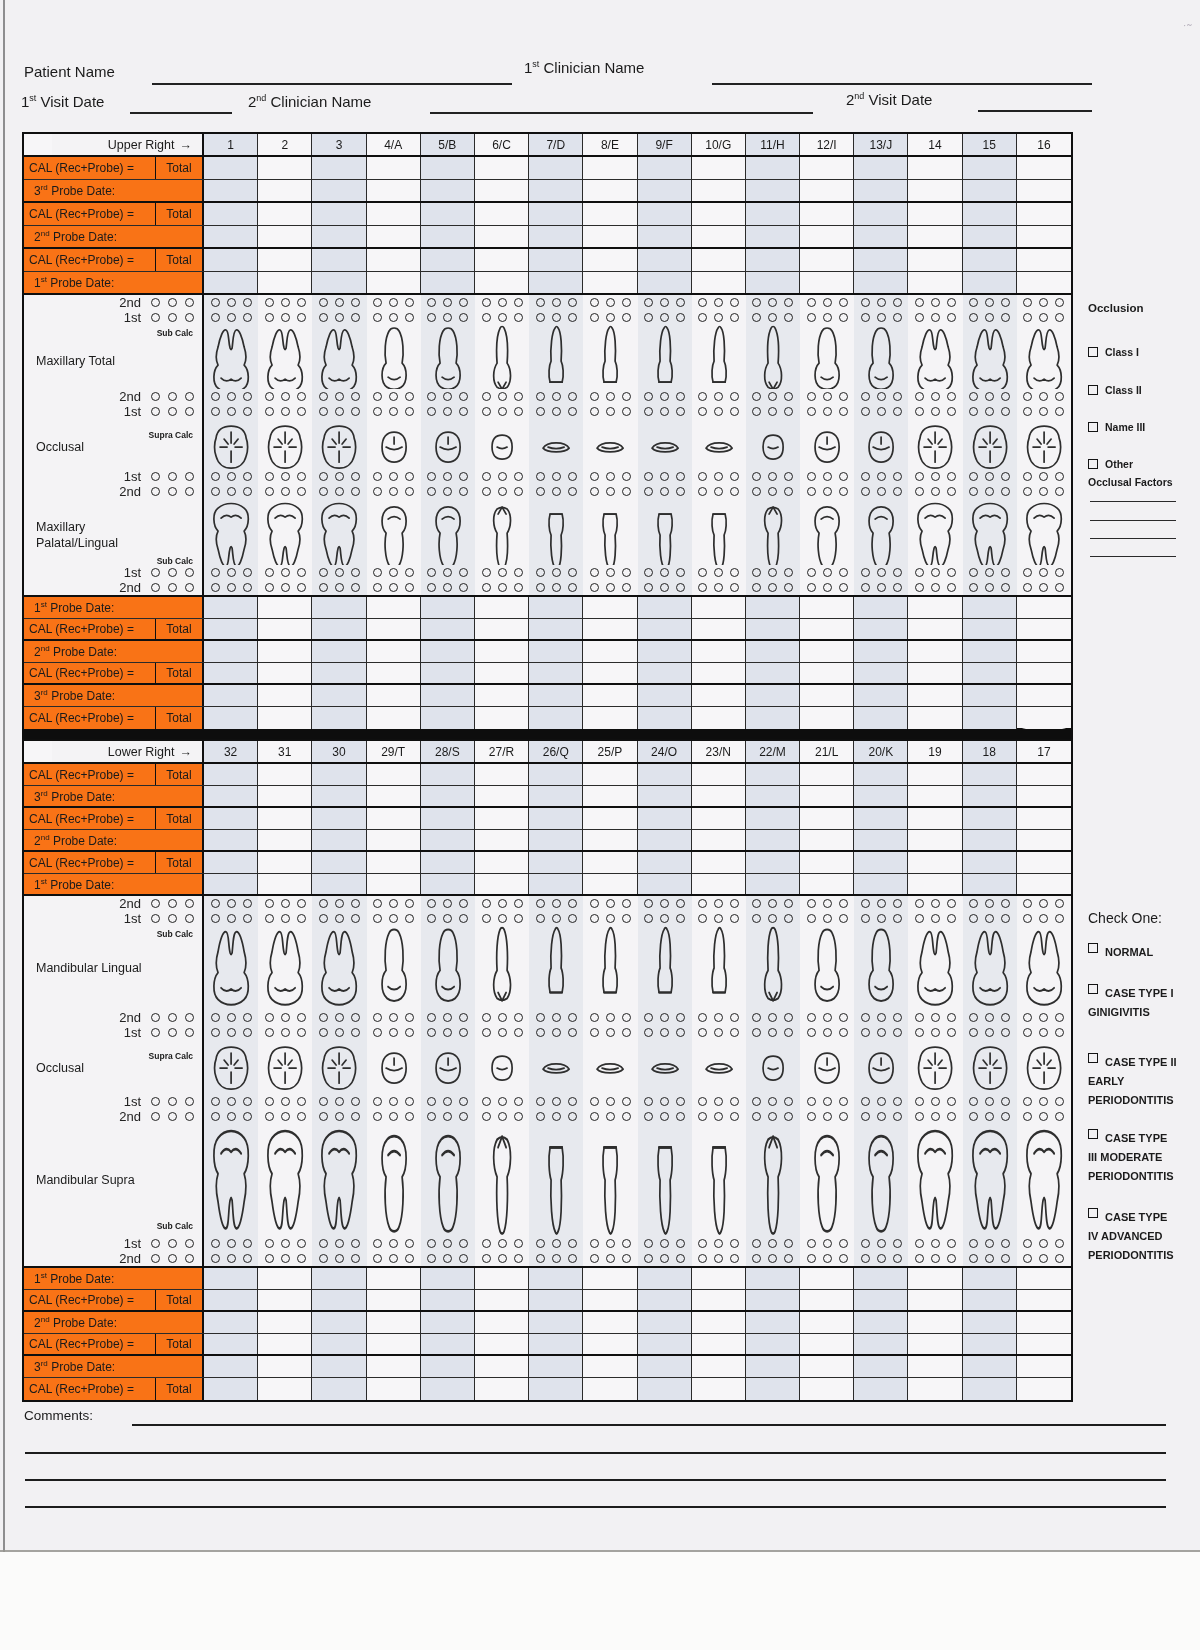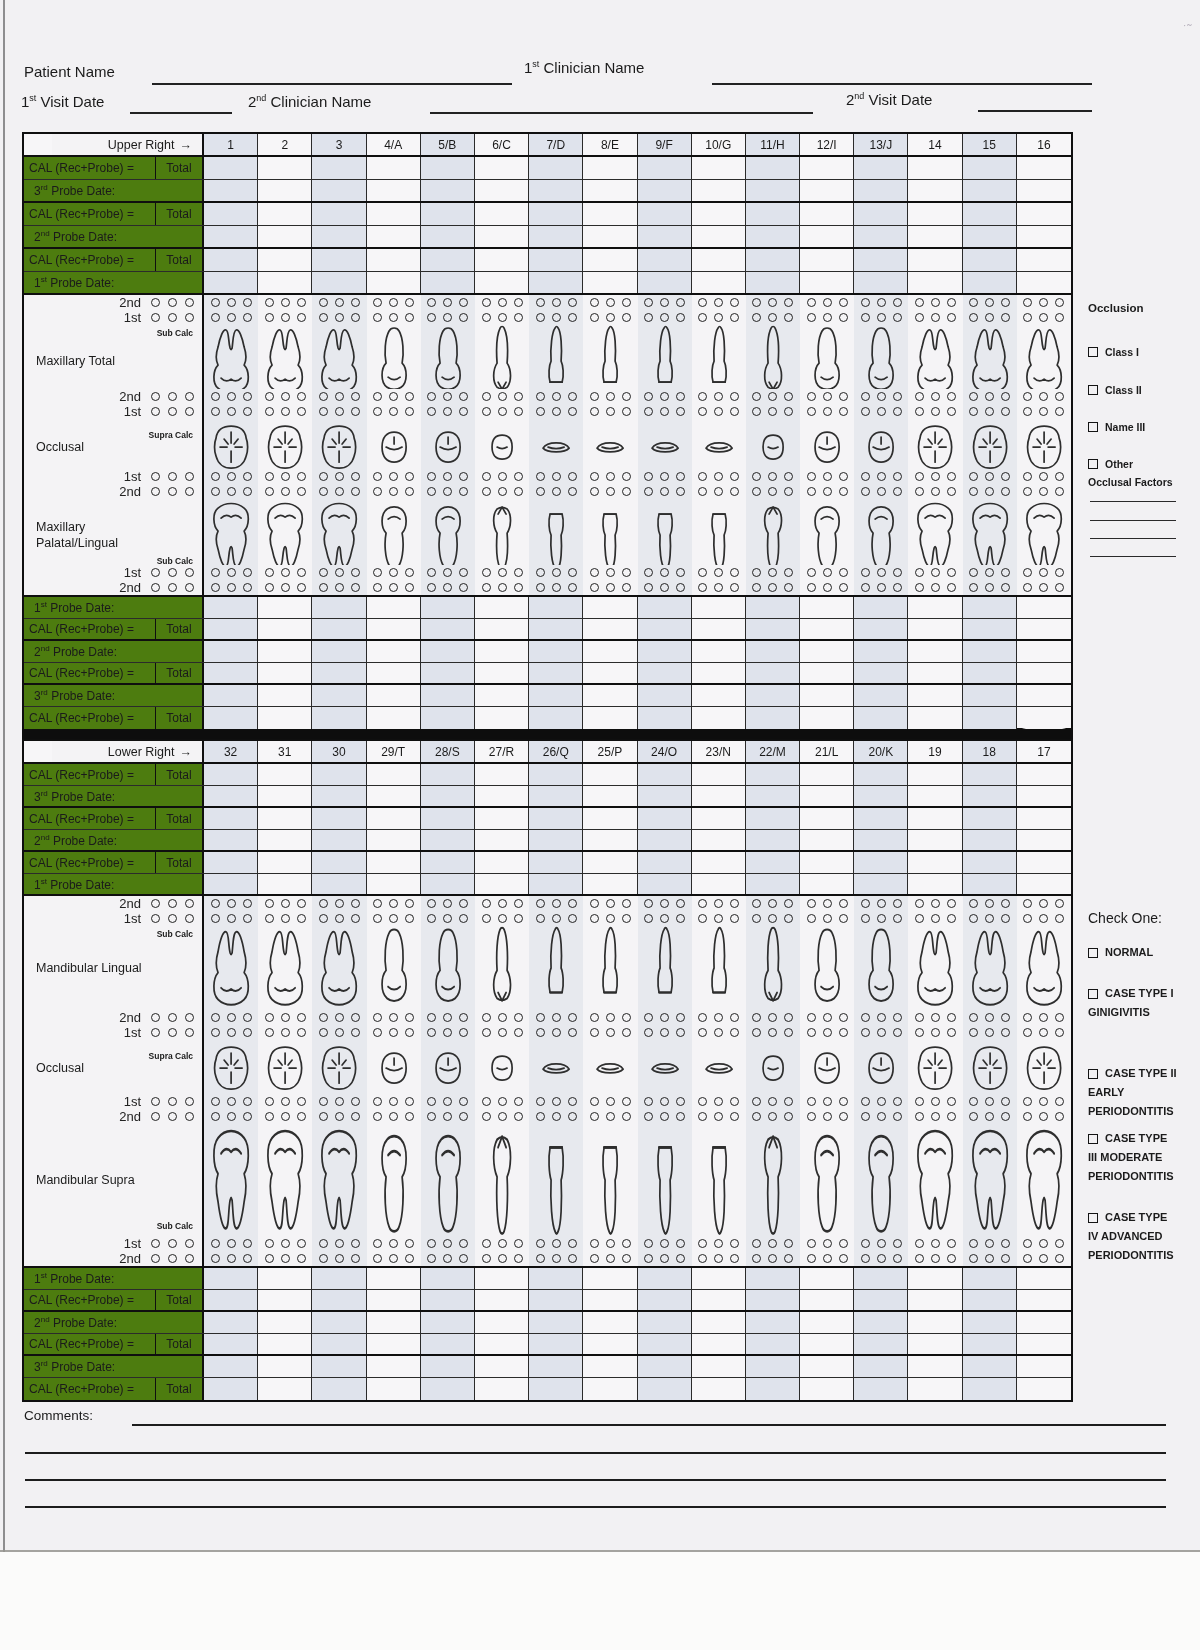--- a/index.html
+++ b/index.html
@@ -18,21 +18,21 @@
   
   .block{left:22px;width:1051px;border:2.5px solid var(--thick);box-sizing:border-box;
          background:var(--cellbg);display:flex;flex-direction:column;}
   .band{left:22px;top:730px;width:1051px;height:9px;background:#0d0d0d;}
   .row{display:grid;grid-template-columns:180px repeat(16,1fr);
        border-bottom:1px solid var(--thin);box-sizing:border-box;flex:none;}
   .r23{height:23px;} .r22{height:22px;}
   .row.thick{border-bottom:2.5px solid var(--thick);}
   .row:last-child{border-bottom:none;}
   .lcell{border-right:2px solid var(--thick);box-sizing:border-box;display:flex;align-items:center;
-         background:#4d7c0f;font-size:12px;overflow:hidden;}
+         background:#f97316;font-size:12px;overflow:hidden;}
   .lcell.date{padding-left:10px;}
   .lcell sup{font-size:8px;}
   .cal-txt{flex:1;padding-left:5px;white-space:nowrap;}
   .total-box{flex:none;width:46px;align-self:stretch;display:flex;align-items:center;justify-content:center;
              border-left:1.5px solid var(--thick);font-size:12px;}
   .dcell{border-right:1px solid var(--thin);box-sizing:border-box;background:var(--cellbg);}
   .dcell:last-child{border-right:none;border-radius:9px;}
   .dcell.shade{background:var(--rowshade);}
   .hcell{display:flex;align-items:center;justify-content:center;font-size:12px;}
   .arch{justify-content:flex-end;padding-right:10px;font-size:12.5px;background:#f4f3f5;margin-left:28px;}
@@ -57,21 +57,21 @@
 
   
   .sidebar{width:118px;}
   .sb-title{font-size:11.5px;font-weight:bold;}
   .chk-row{position:absolute;left:0;display:flex;align-items:center;white-space:nowrap;justify-content:space-between;}
   .chk{width:10px;height:10px;border:1.8px solid #141414;box-sizing:border-box;margin-right:7px;flex:none;background:transparent;}
   .opt-lab{font-size:10.5px;font-weight:bold;}
   .factor-line{position:absolute;left:2px;width:86px;border-bottom:1.6px solid #2a2a2a;}
   .co-title{font-size:14px;}
   .co-opt{position:absolute;left:0;font-size:11px;font-weight:bold;line-height:19px;white-space:nowrap;}
-  .co-opt .first{display:flex;align-items:center;}
+  .co-opt .first{display:flex;}
   .comments-label{font-size:13.5px;}
   .cmt-line{border-bottom:2px solid #1d1d1d;height:1px;}
 </style>
 </head>
 <body>
 
 <div class="page">
 
   <div class="abs scan-edge"></div>
   <div class="abs squiggle">˙˜</div>
@@ -3474,21 +3474,21 @@
           <span>NORMAL</span>
         </div>
     </div>
     <div class="co-opt" style="top:74px;">
       <div class="first">
           <span class="chk"></span>
           <span>CASE TYPE I</span>
         </div>
       <div>GINIGIVITIS</div>
     </div>
-    <div class="co-opt" style="top:154px;">
+    <div class="co-opt" style="top:143px;">
       <div class="first">
           <span class="chk"></span>
           <span>CASE TYPE II</span>
         </div>
       <div>EARLY</div>
       <div>PERIODONTITIS</div>
     </div>
     <div class="co-opt" style="top:219px;">
       <div class="first">
           <span class="chk"></span>

